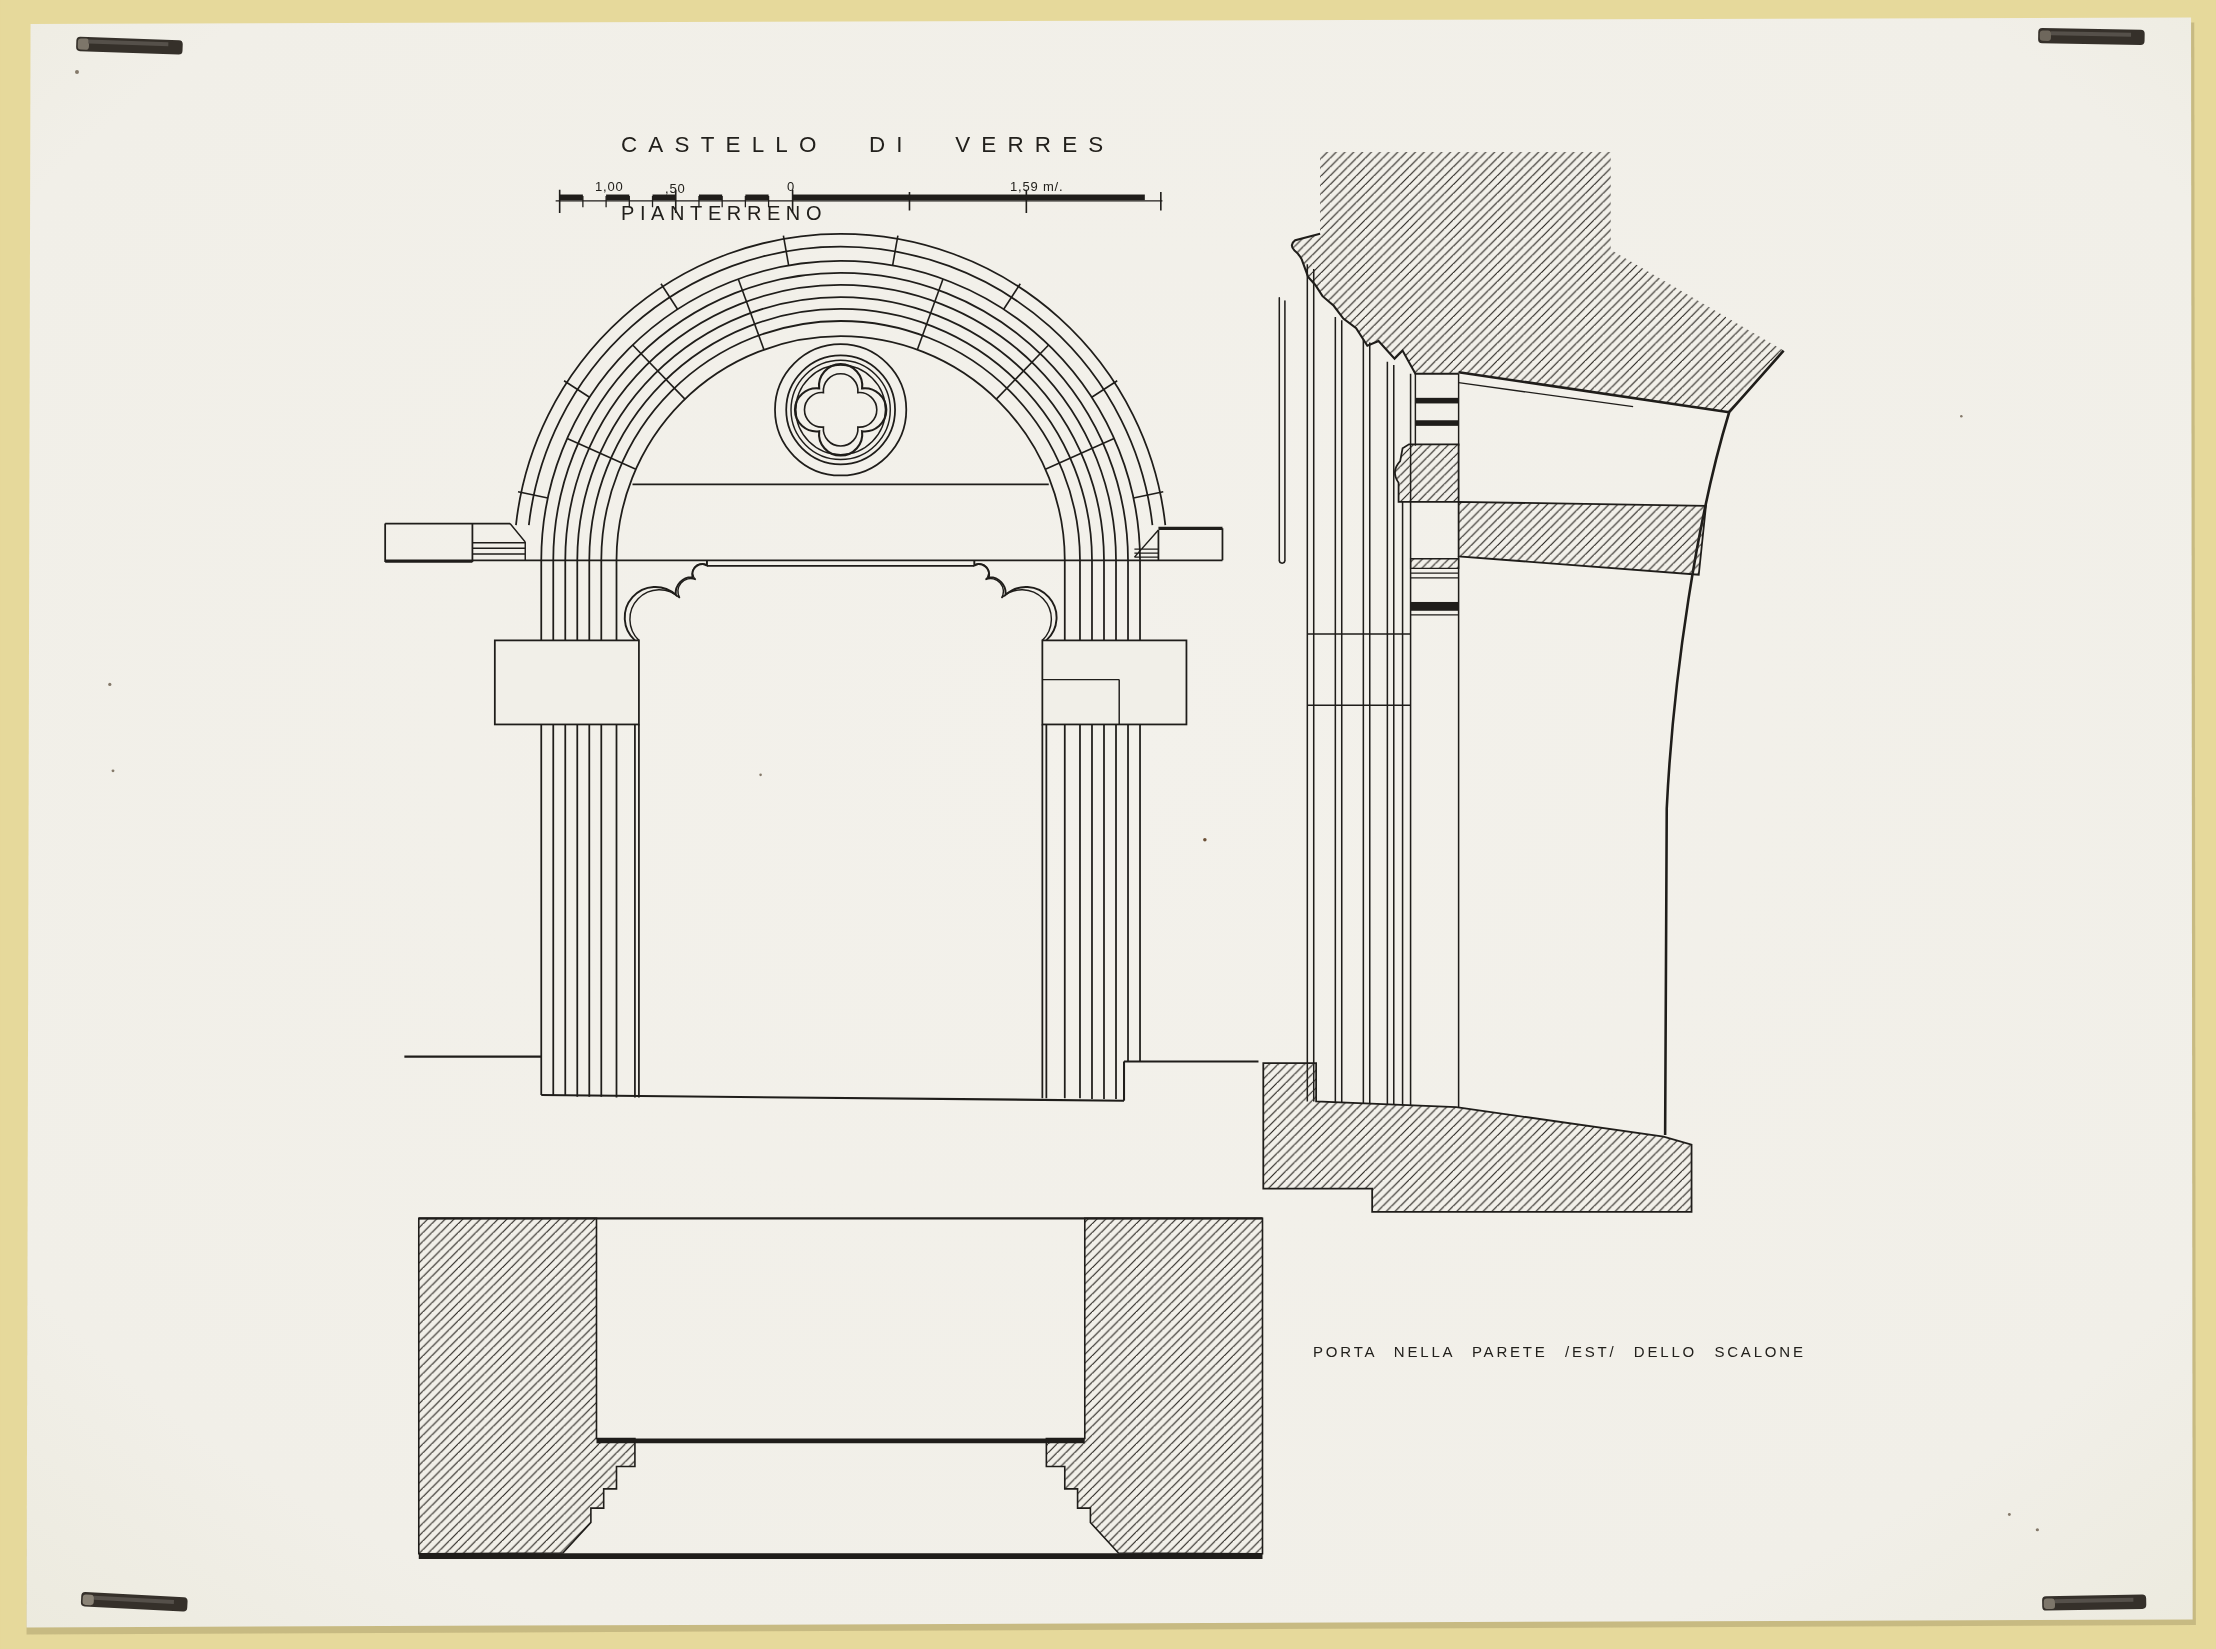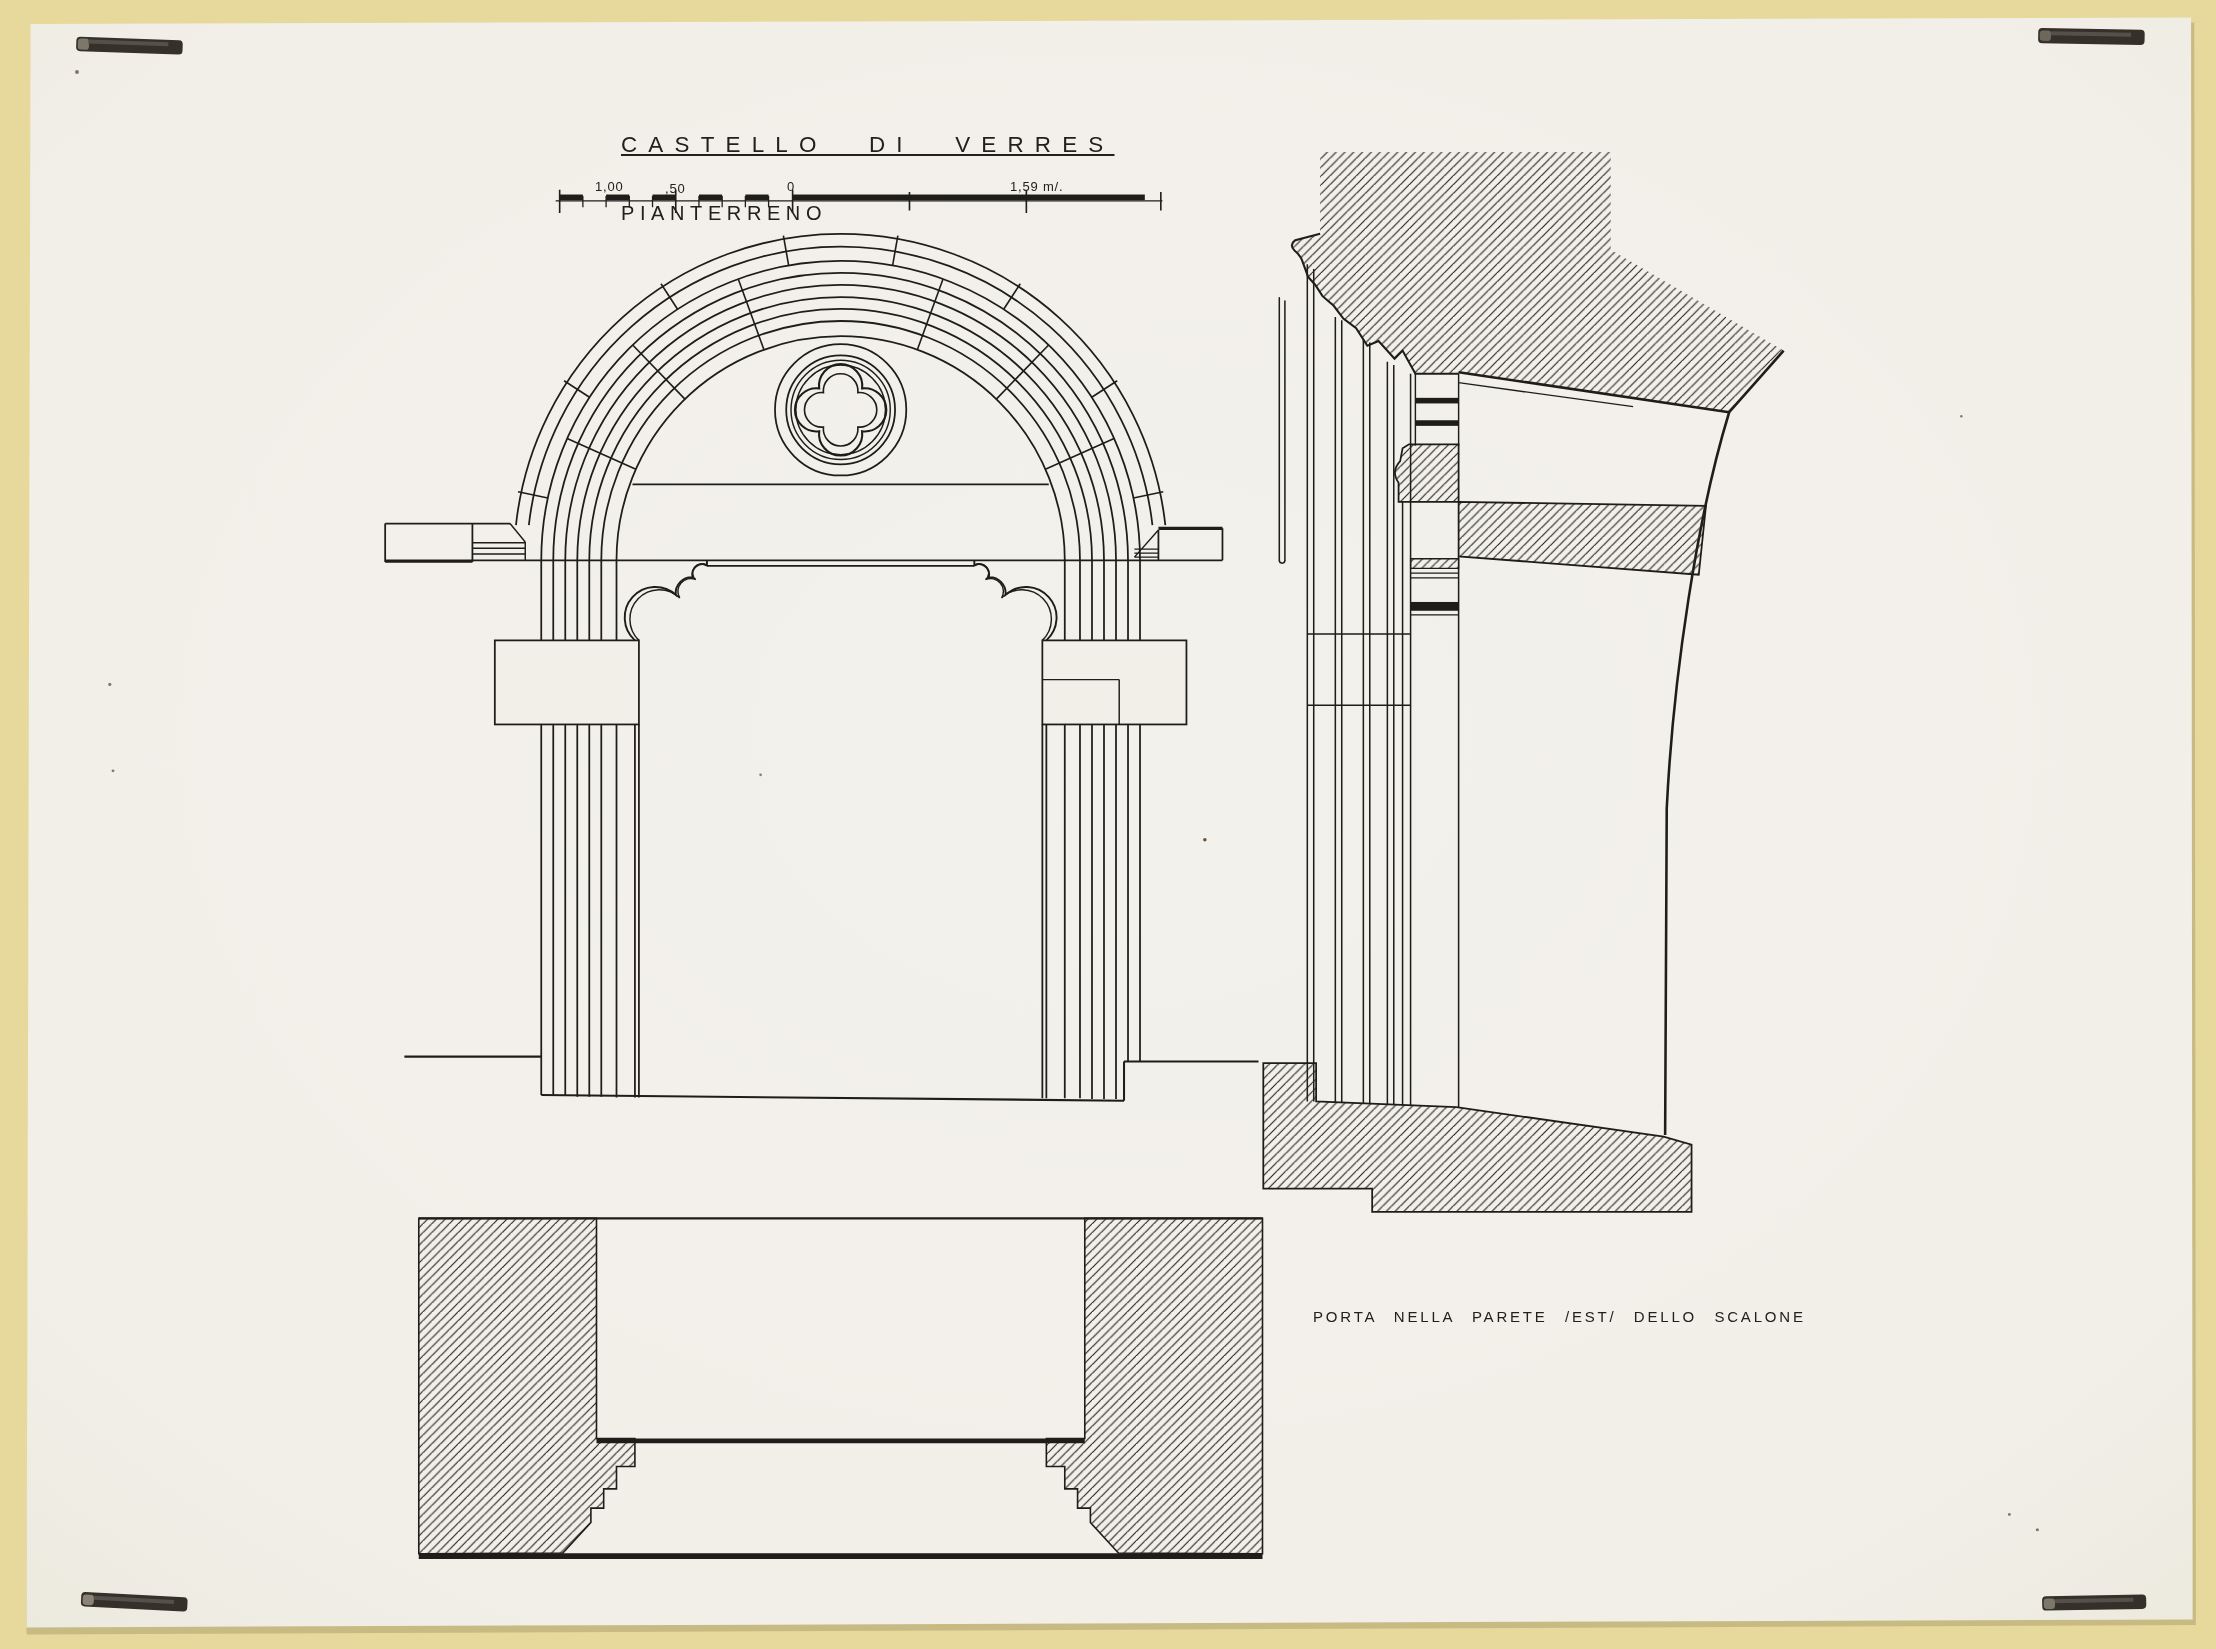--- a/index.html
+++ b/index.html
@@ -2,21 +2,21 @@
 <html style="font-size:13px"><head>
 <meta charset="utf-8">
 <style>
   html,body{margin:0;padding:0;}
   body{width:2216px;height:1649px;overflow:hidden;background:#e6d99b;font-family:"Liberation Sans",sans-serif;}
   #scene{position:relative;width:2216px;height:1649px;}
   #lineart{position:absolute;left:0;top:0;}
   .txt{position:absolute;color:#22201c;white-space:nowrap;}
   .title{font-size:22.4px;letter-spacing:11.2px;word-spacing:24px;font-weight:400;}
   .subtitle{font-size:20px;letter-spacing:5.6px;font-weight:400;margin-top:43px;}
-  .caption{font-size:15px;letter-spacing:2.8px;word-spacing:10.4px;font-weight:400;}
+  .caption{font-size:15px;letter-spacing:2.8px;word-spacing:10.4px;font-weight:400;margin-top:35px;}
   .scalelab{font-size:13px;letter-spacing:0.8px;font-weight:400;}
 </style>
 </head>
 <body>
 
 <div id="scene">
 
 <svg id="lineart" width="2216" height="1649" viewBox="0 0 2768 2060">
   <defs>
     <pattern id="hatch" width="11" height="11" patternUnits="userSpaceOnUse">
@@ -246,21 +246,21 @@
       <rect x="117" y="1996" width="100" height="5" fill="#55504a"></rect>
     </g>
     <g transform="rotate(-1 2615 2002)">
       <rect x="2551" y="1993" width="130" height="18" rx="5" fill="#35302a"></rect>
       <rect x="2553" y="1996" width="14" height="13" rx="4" fill="#7d766a"></rect>
       <rect x="2567" y="1997" width="98" height="5" fill="#55504a"></rect>
     </g>
   </g>
 </svg>
 
-  <div class="txt title" style="left:621px;top:132px;text-decoration:underline;">CASTELLO DI VERRES</div>
+  <div class="txt title" style="left:621px;top:132px;">CASTELLO DI VERRES</div>
   <div class="txt subtitle" style="left:621px;top:159px;">PIANTERRENO</div>
 
   <div class="txt scalelab" style="left:547px;top:179px;margin-left:48px;">1,00</div>
   <div class="txt scalelab" style="left:665px;top:181px;">,50</div>
   <div class="txt scalelab" style="left:787px;top:179px;">0</div>
   <div class="txt scalelab" style="left:1010px;top:179px;">1,59 m/.</div>
 
   <div class="txt caption" style="left:1313px;top:1308px;">PORTA NELLA PARETE /EST/ DELLO SCALONE</div>
 </div>
 

